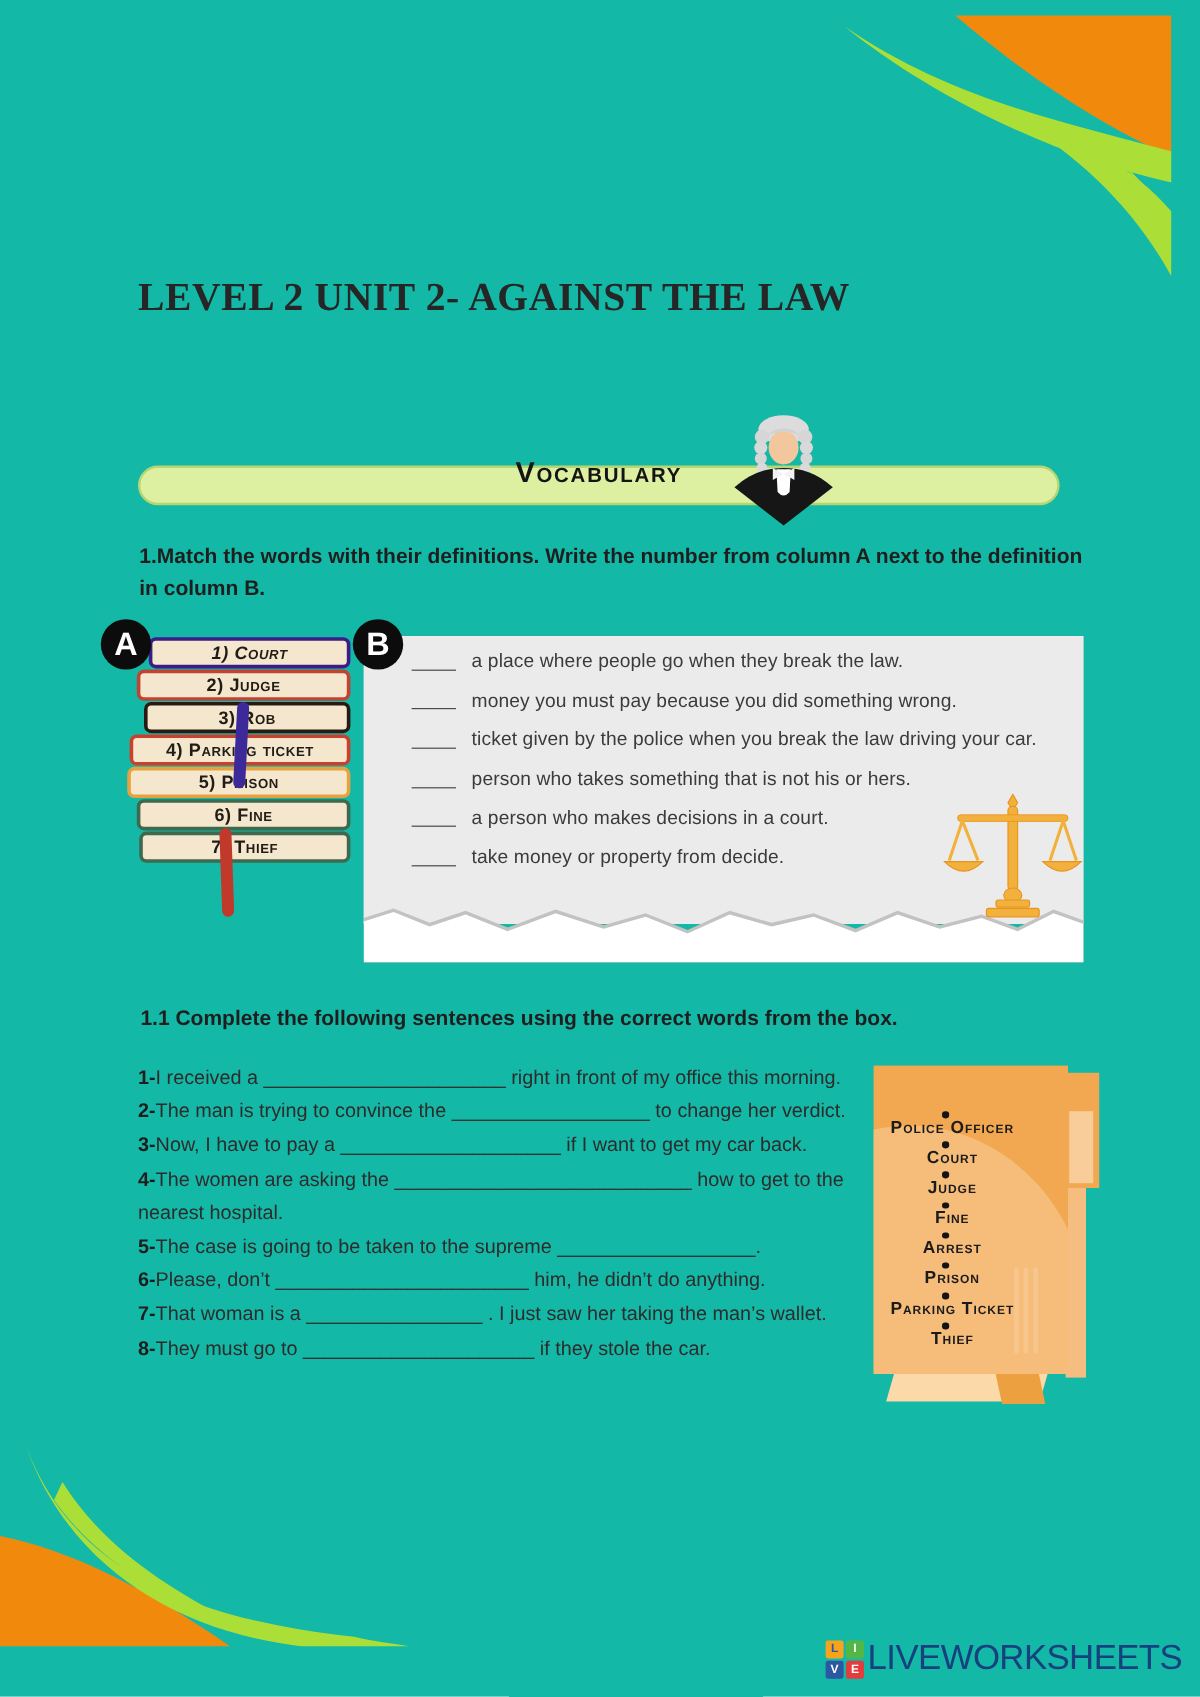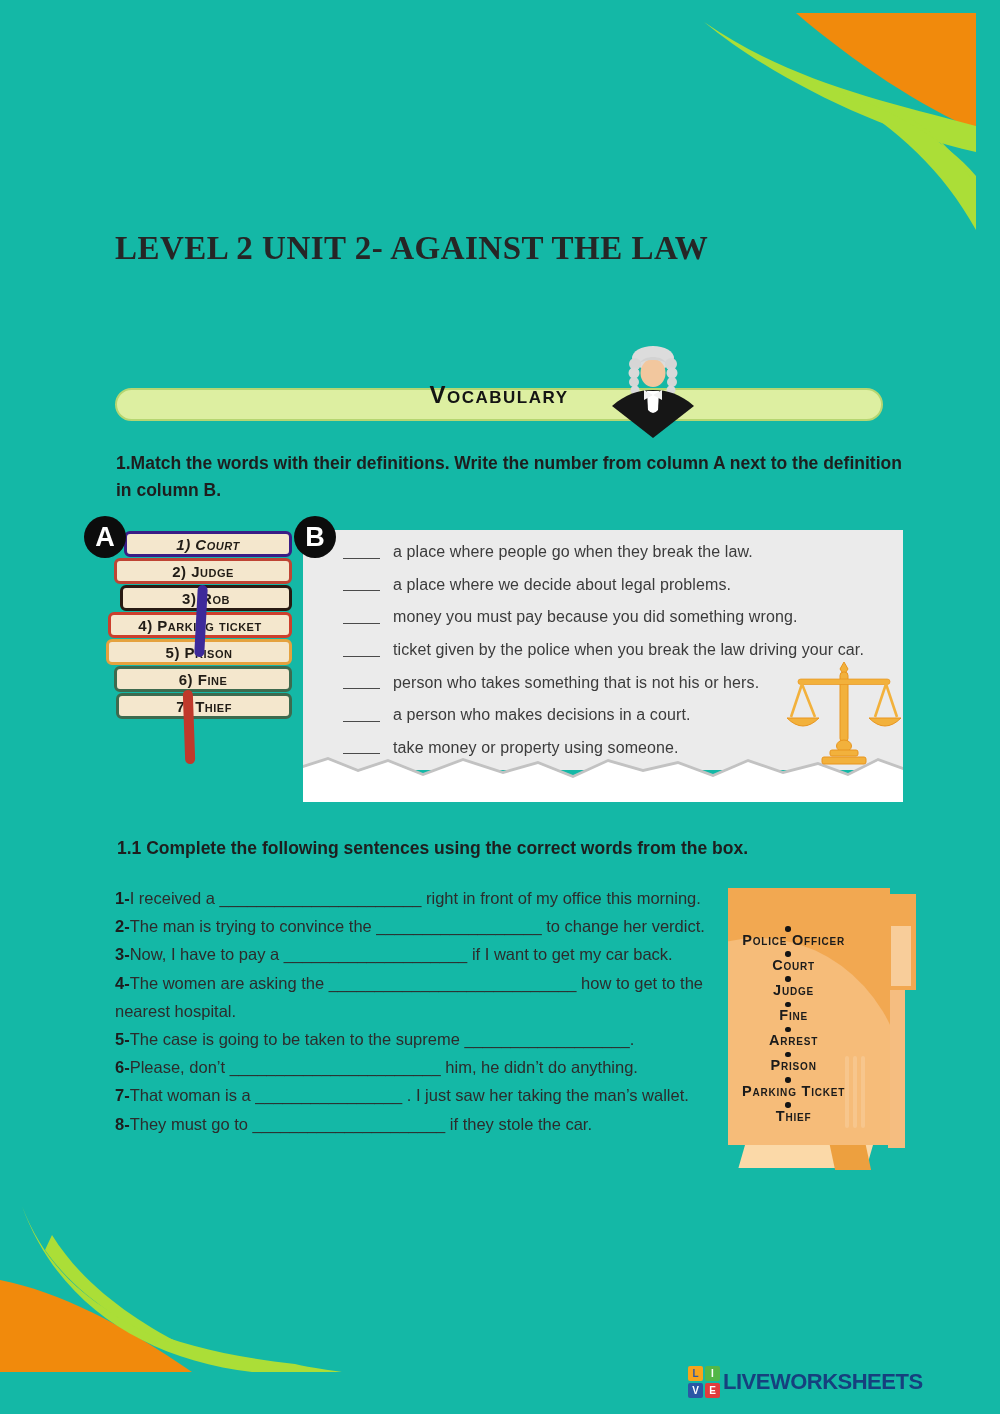--- a/index.html
+++ b/index.html
@@ -116,21 +116,21 @@
     letter-spacing:.8px; color:#1b1b1b; white-space:nowrap;
   }
 
   
   .logo { position:absolute; left:688px; top:1366px; display:flex; align-items:center; gap:3px; z-index:3; }
   .logo-grid { display:grid; grid-template-columns:15px 15px; grid-template-rows:15px 15px; gap:2px; }
   .tile {
     display:flex; align-items:center; justify-content:center;
     font-size:10px; font-weight:800; border-radius:2px;
   }
-  .logo-text { font-size:22px; font-weight:700; letter-spacing:-.5px; color:#16407e; }
+  .logo-text { font-size:29px; font-weight:400; letter-spacing:-.5px; color:#16407e; }
 </style>
 </head>
 <body>
 
 <div class="page">
 
   <svg class="corner-tr" viewBox="0 0 322 235" aria-hidden="true">
     <path d="M118 13 L298 13 L298 130 C245 108 175 62 118 13 Z" fill="#f18a0c"></path>
     <path d="M26 22 C110 80 200 100 298 126 L298 152 C198 130 92 76 26 22 Z" fill="#abde37"></path>
     <path d="M160 92 C220 130 265 170 298 230 L298 176 C268 140 215 110 160 92 Z" fill="#abde37"></path>
@@ -185,41 +185,37 @@
   <div class="ribbon ribbon-red"></div>
 
   <div class="panel"></div>
   <div class="defs">
     <div class="def-row">
       <span class="blank"></span>
       <span class="def-text">a place where people go when they break the law.</span>
     </div>
     <div class="def-row">
       <span class="blank"></span>
-      <span class="def-text">a place where we decide about legal problems.</span>
-    </div>
-    <div class="def-row">
-      <span class="blank"></span>
       <span class="def-text">money you must pay because you did something wrong.</span>
     </div>
     <div class="def-row">
       <span class="blank"></span>
       <span class="def-text">ticket given by the police when you break the law driving your car.</span>
     </div>
     <div class="def-row">
       <span class="blank"></span>
       <span class="def-text">person who takes something that is not his or hers.</span>
     </div>
     <div class="def-row">
       <span class="blank"></span>
       <span class="def-text">a person who makes decisions in a court.</span>
     </div>
     <div class="def-row">
       <span class="blank"></span>
-      <span class="def-text">take money or property using someone.</span>
+      <span class="def-text">take money or property from decide.</span>
     </div>
   </div>
 
   <svg class="torn" viewBox="0 0 600 50" preserveAspectRatio="none" aria-hidden="true">
     <path d="M0 13 L25 5 L55 17 L85 7 L120 21 L160 6 L200 19 L235 9 L270 23 L305 7 L340 17 L375 9 L410 22 L445 7 L480 19 L515 10 L545 21 L575 6 L600 15 L600 50 L0 50 Z" fill="#c2c2c2"></path>
     <path d="M0 16 L25 8 L55 20 L85 10 L120 24 L160 9 L200 22 L235 12 L270 26 L305 10 L340 20 L375 12 L410 25 L445 10 L480 22 L515 13 L545 24 L575 9 L600 18 L600 50 L0 50 Z" fill="#ffffff"></path>
   </svg>
 
   <svg class="scales" viewBox="0 0 116 106" aria-hidden="true">
     <path d="M58 2 L62 9 L58 15 L54 9 Z" fill="#f2b13c" stroke="#e8951e"></path>

